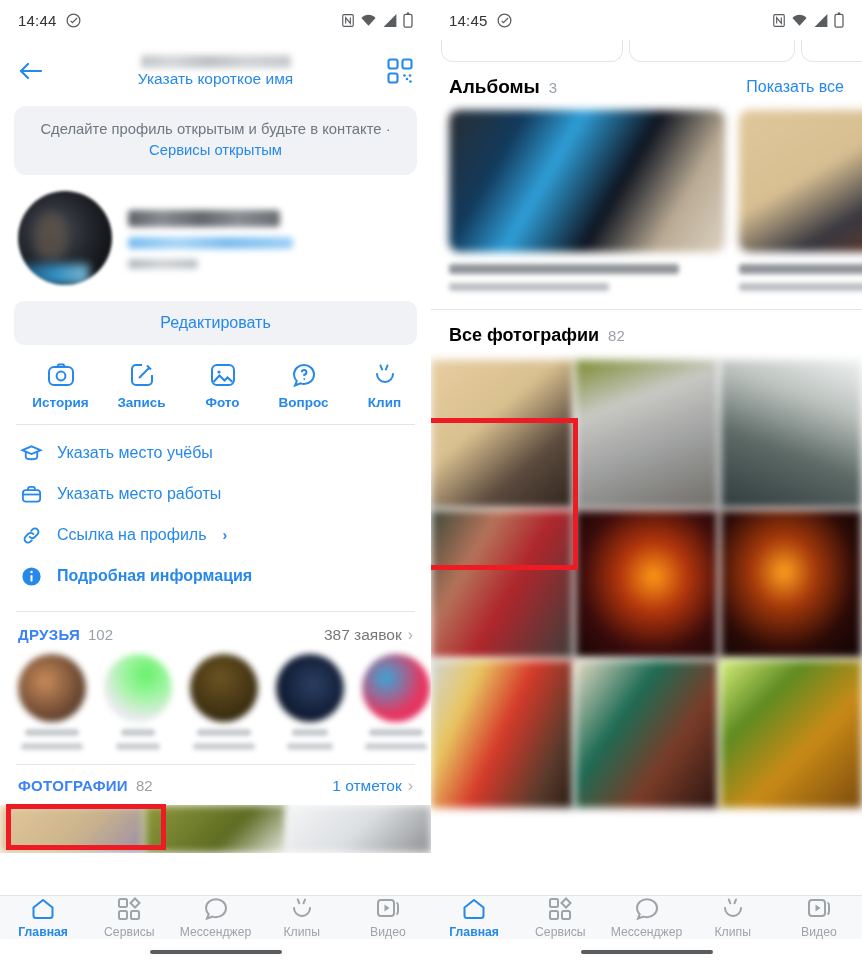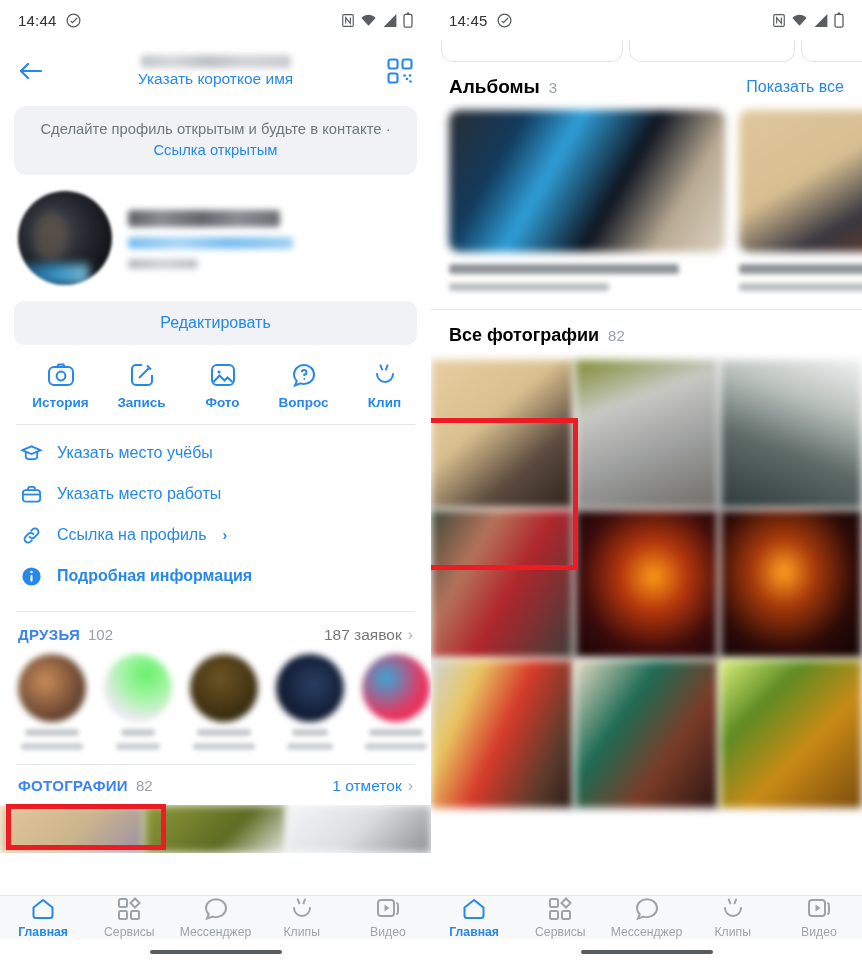--- a/index.html
+++ b/index.html
@@ -201,21 +201,21 @@
           <rect x="2.5" y="16.5" width="9" height="9" rx="2"></rect>
           <circle cx="18.5" cy="18.5" r="1.3" fill="#2688eb" stroke="none"></circle>
           <circle cx="24" cy="18.5" r="1.3" fill="#2688eb" stroke="none"></circle>
           <circle cx="21" cy="22" r="1.3" fill="#2688eb" stroke="none"></circle>
           <circle cx="24.5" cy="24.5" r="1.3" fill="#2688eb" stroke="none"></circle>
         </svg>
       </div>
     </div>
 
     <div class="banner">
-      <span>Сделайте профиль открытым и будьте в контакте · </span><a href="#">Ссылка открытым</a>
+      <span>Сделайте профиль открытым и будьте в контакте · </span><a href="#">Сервисы открытым</a>
     </div>
 
     <div class="profile-row">
       <div class="avatar"></div>
       <div class="profile-texts">
         <div class="blur-name"></div>
         <div class="blur-sub"></div>
         <div class="blur-sub2"></div>
       </div>
     </div>
@@ -300,21 +300,21 @@
         <span class="txt">Подробная информация</span>
       </div>
     </div>
 
     <div class="divider"></div>
 
     <div class="section-head">
       <span class="section-title">ДРУЗЬЯ</span>
       <span class="section-count">102</span>
       <span class="section-action">
-        <span>187 заявок</span>
+        <span>387 заявок</span>
         <span class="chev">›</span>
       </span>
     </div>
 
     <div class="friends">
       <div class="friend">
         <div class="f-av" style="background:radial-gradient(circle at 40% 40%,#c98b5a,#6e4a33 60%,#3a2a1e);"></div>
         <div class="f-l1"></div>
         <div class="f-l2"></div>
       </div>

